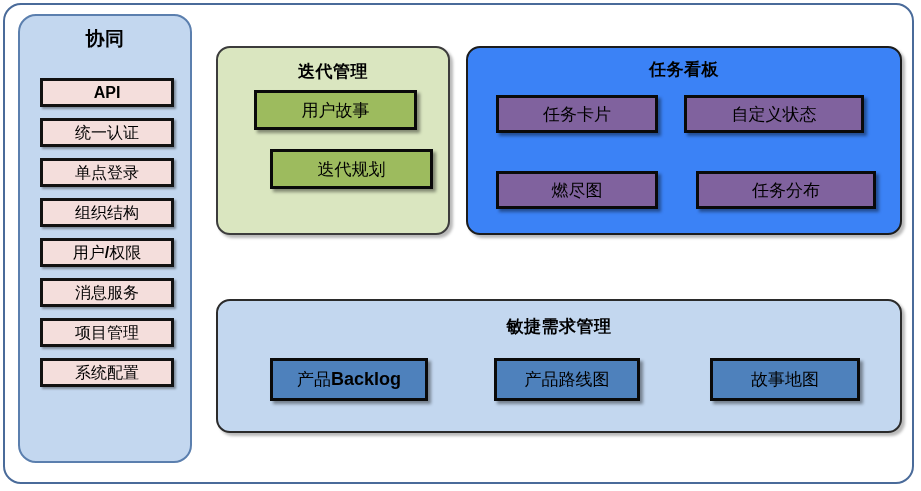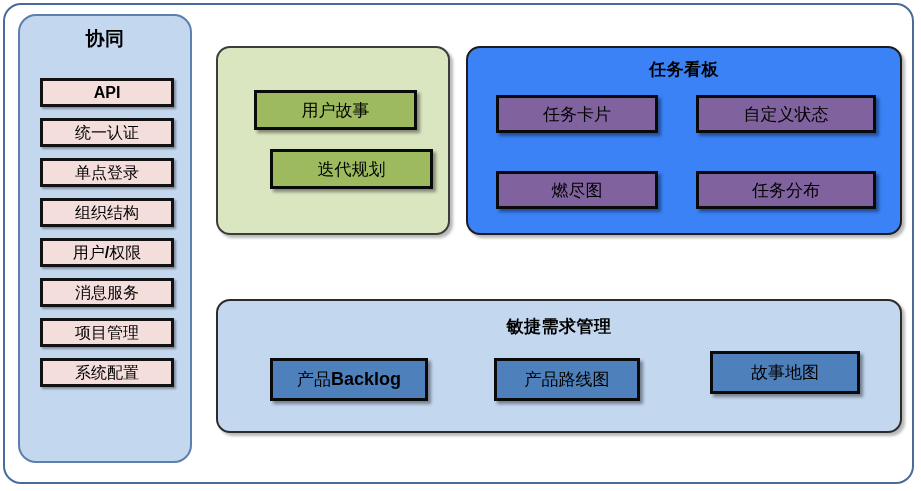--- a/index.html
+++ b/index.html
@@ -154,28 +154,28 @@
   .box-green  { background: #9DBB5E; }
   .box-purple { background: #80629E; }
   .box-blue   { background: #4E81BC; }
 
   
   .it-b1 { left: 36px; top: 42px; width: 163px; height: 40px; }
   .it-b2 { left: 52px; top: 101px; width: 163px; height: 40px; }
 
   
   .tb-b1 { left: 28px; top: 47px; width: 162px; height: 38px; }
-  .tb-b2 { left: 228px; top: 47px; width: 180px; height: 38px; }
+  .tb-b2 { left: 216px; top: 47px; width: 180px; height: 38px; }
   .tb-b3 { left: 28px; top: 123px; width: 162px; height: 38px; }
   .tb-b4 { left: 228px; top: 123px; width: 180px; height: 38px; font-family: Liberation Mono, monospace; }
 
   
   .ag-b1 { left: 52px; top: 57px; width: 158px; height: 43px; }
   .ag-b2 { left: 276px; top: 57px; width: 146px; height: 43px; }
-  .ag-b3 { left: 492px; top: 50px; width: 150px; height: 43px; }
+  .ag-b3 { left: 492px; top: 57px; width: 150px; height: 43px; }
 </style>
 </head>
 <body>
 
 <div id="canvas">
 
   <div class="outer-frame"></div>
 
   <div class="panel sidebar">
     <div class="panel-title">协同</div>
@@ -186,20 +186,21 @@
       <div class="chip">单点登录</div>
       <div class="chip">组织结构</div>
       <div class="chip"><span>用户</span><span class="mixed-bold">/</span><span>权限</span></div>
       <div class="chip">消息服务</div>
       <div class="chip">项目管理</div>
       <div class="chip">系统配置</div>
     </div>
   </div>
 
   <div class="panel iteration">
+    <div class="panel-title">迭代管理</div>
     <div class="box box-green it-b1">用户故事</div>
     <div class="box box-green it-b2">迭代规划</div>
   </div>
 
   <div class="panel taskboard">
     <div class="panel-title">任务看板</div>
     <div class="box box-purple tb-b1">任务卡片</div>
     <div class="box box-purple tb-b2">自定义状态</div>
     <div class="box box-purple tb-b3">燃尽图</div>
     <div class="box box-purple tb-b4">任务分布</div>

